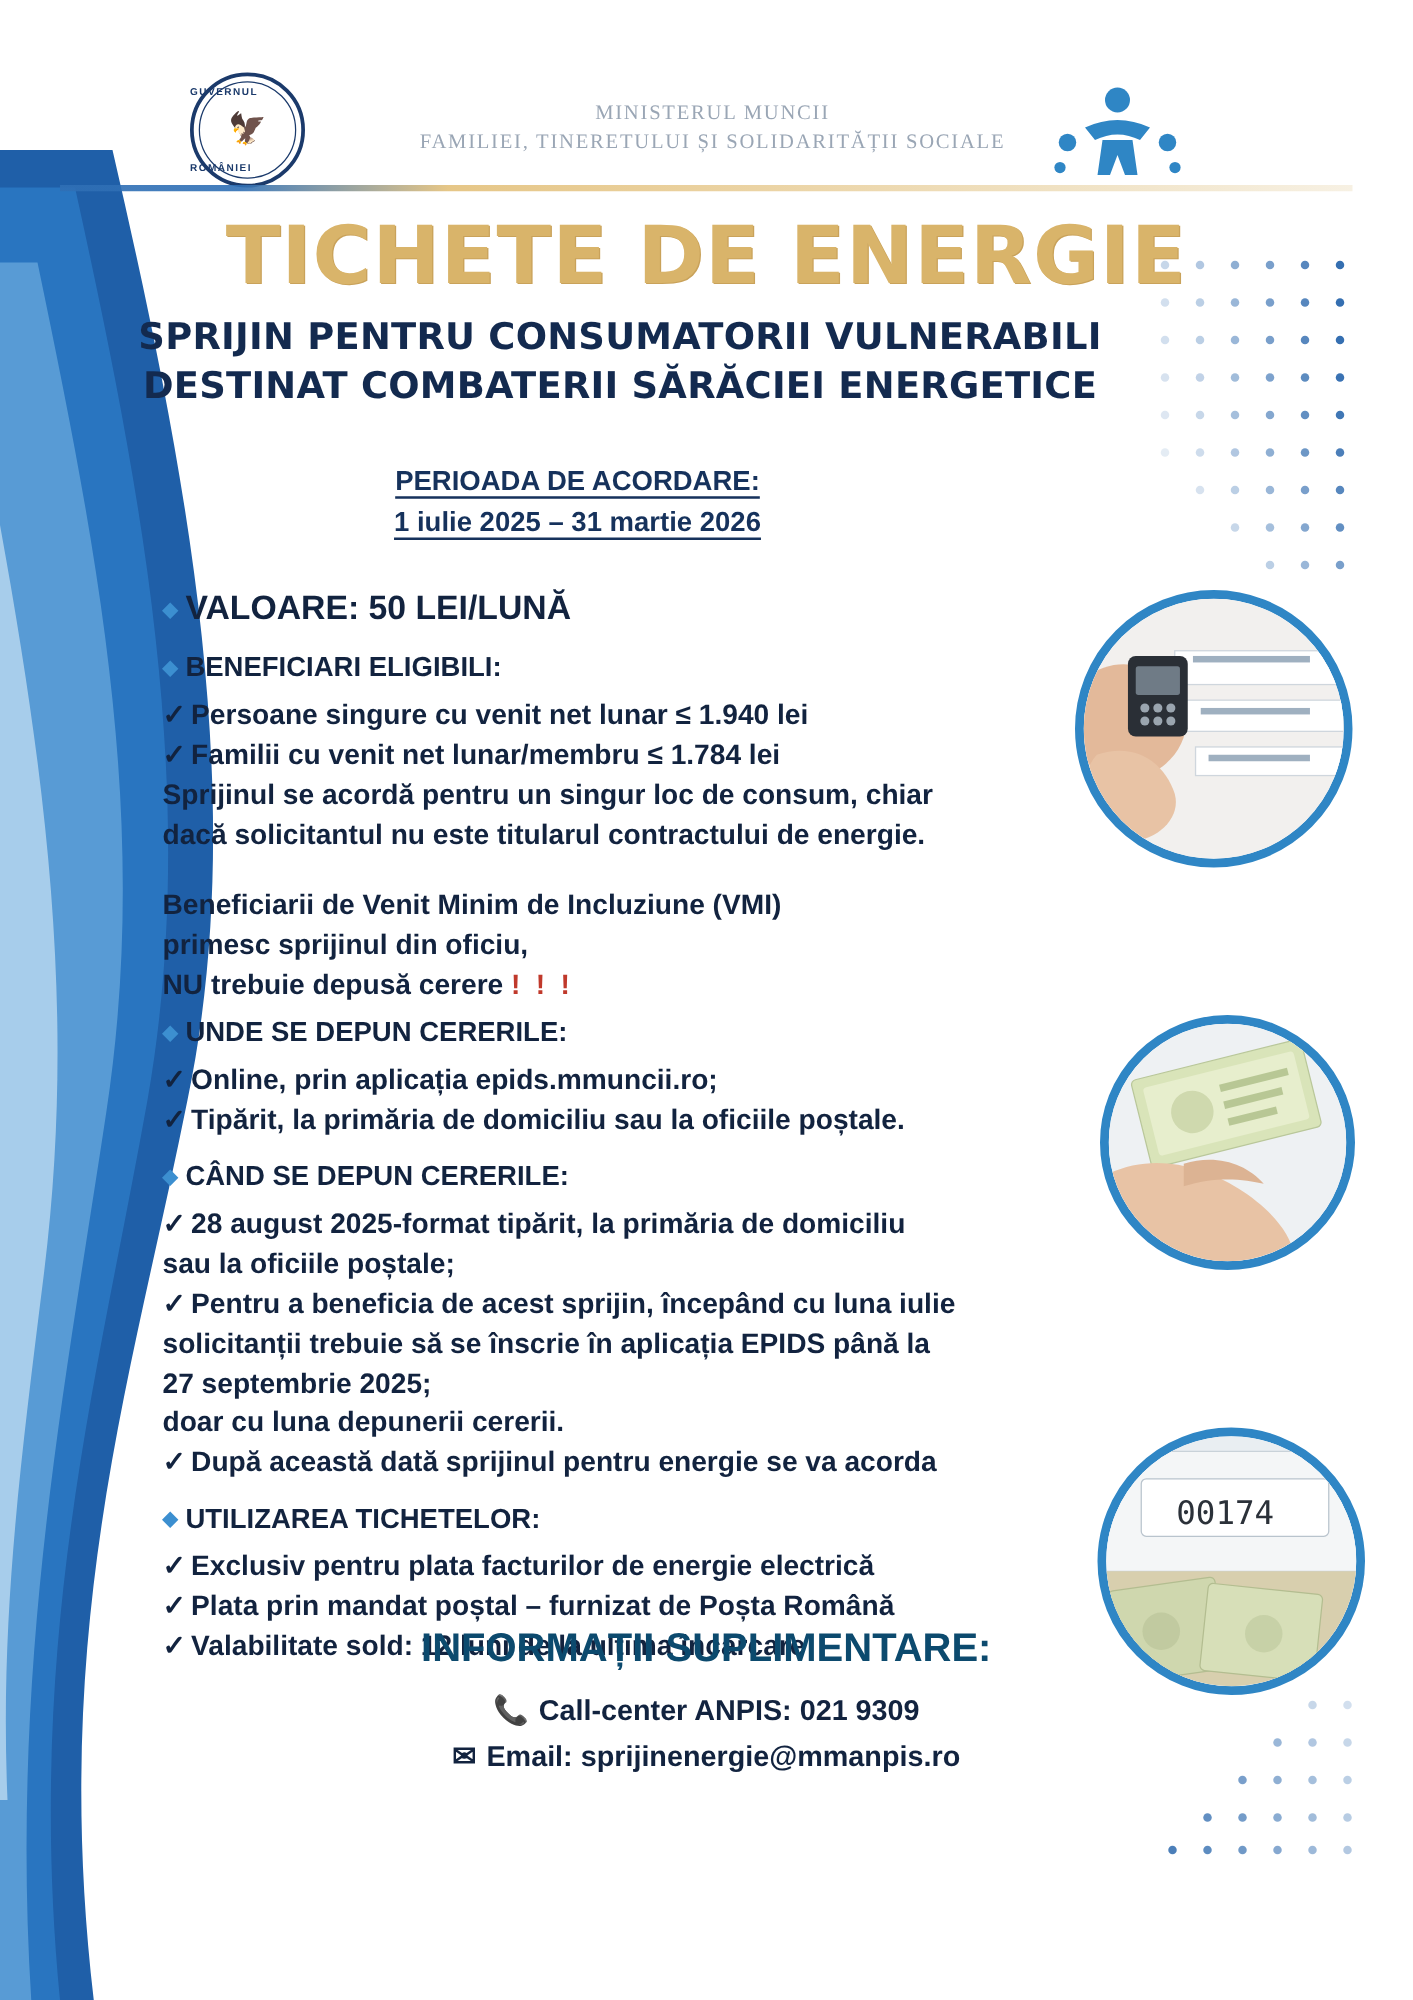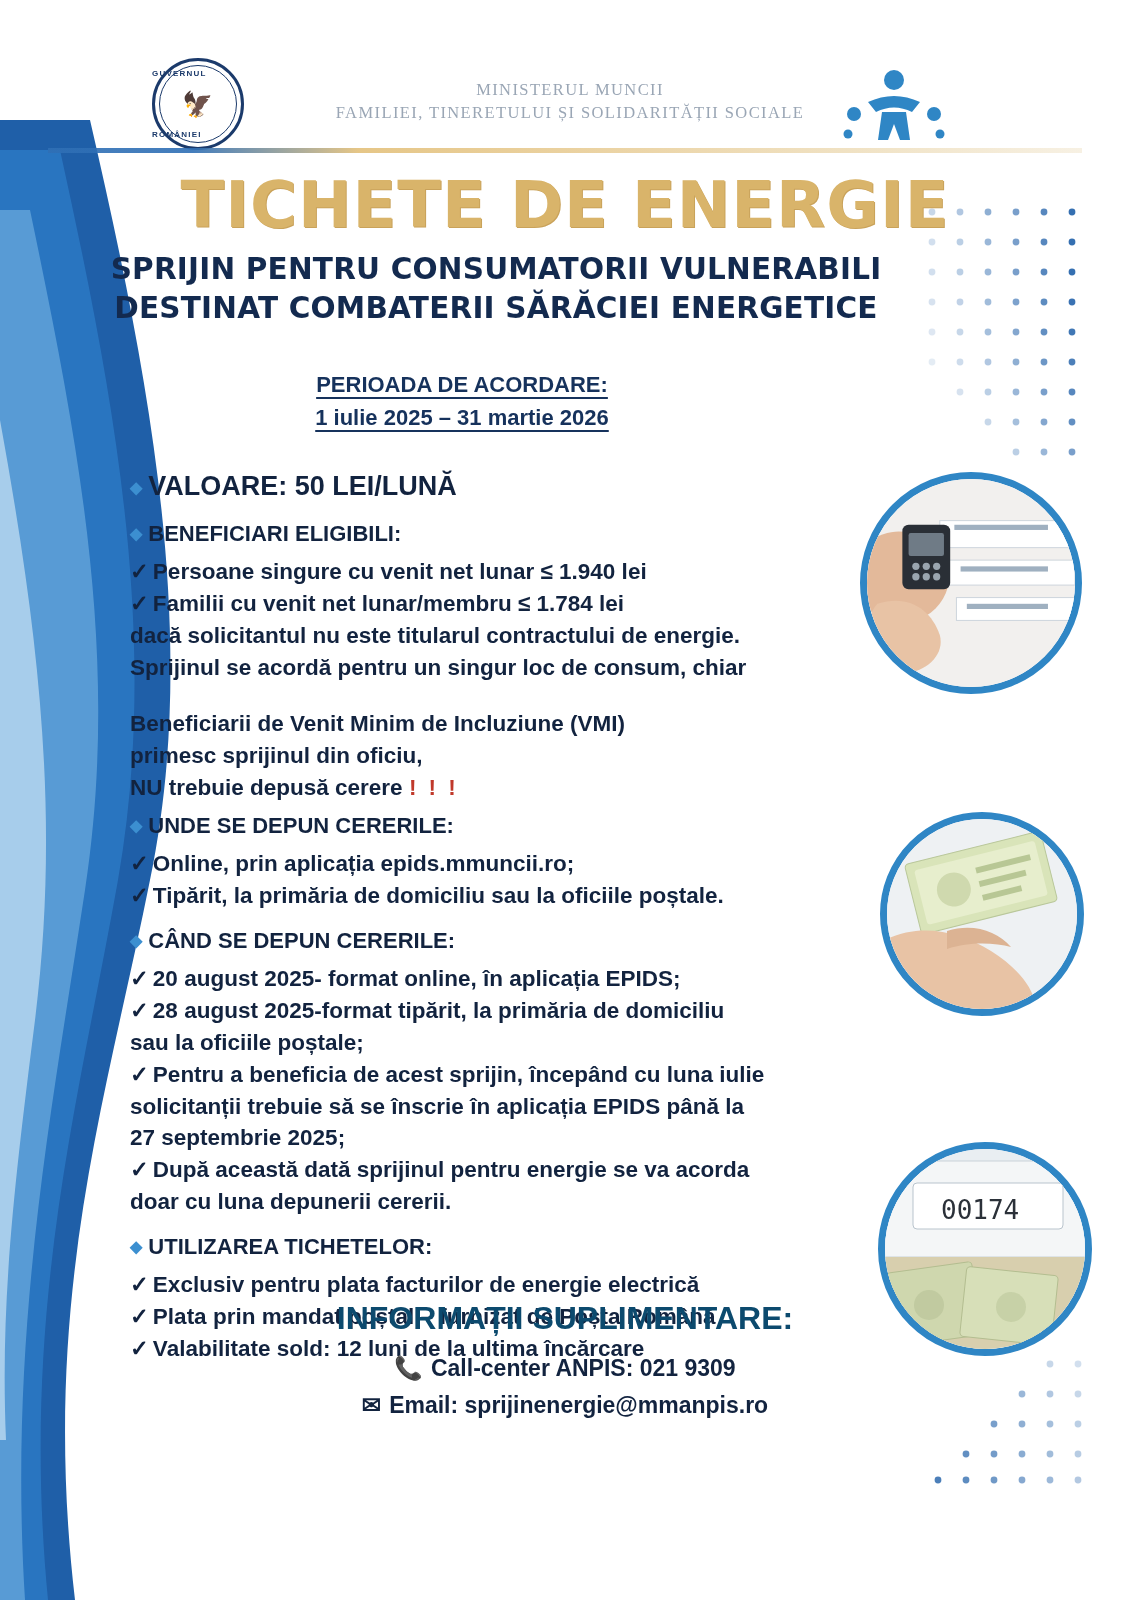--- a/index.html
+++ b/index.html
@@ -294,22 +294,22 @@
     <div class="head-line">
       <span class="bullet">◆</span><span>BENEFICIARI ELIGIBILI:</span>
     </div>
     <div class="gap-s"></div>
     <div class="line">
       <span class="tick">✓</span><span>Persoane singure cu venit net lunar ≤ 1.940 lei</span>
     </div>
     <div class="line">
       <span class="tick">✓</span><span>Familii cu venit net lunar/membru ≤ 1.784 lei</span>
     </div>
+    <div class="line">Sprijinul se acordă pentru un singur loc de consum, chiar</div>
     <div class="line">dacă solicitantul nu este titularul contractului de energie.</div>
-    <div class="line">Sprijinul se acordă pentru un singur loc de consum, chiar</div>
 
     <div class="gap-l"></div>
 
     <div class="line">Beneficiarii de Venit Minim de Incluziune (VMI)</div>
     <div class="line">primesc sprijinul din oficiu,</div>
     <div class="line">
       <span>NU trebuie depusă cerere</span>
       <span class="excl">! ! !</span>
     </div>
 
@@ -326,35 +326,32 @@
       <span class="tick">✓</span><span>Tipărit,  la primăria de domiciliu sau la oficiile  poștale.</span>
     </div>
 
     <div class="gap-m"></div>
 
     <div class="head-line">
       <span class="bullet">◆</span><span>CÂND SE DEPUN CERERILE:</span>
     </div>
     <div class="gap-s"></div>
     <div class="line">
-      <span class="tick">✓</span><span>20 august 2025- format online, în aplicația EPIDS;</span>
-    </div>
-    <div class="line">
       <span class="tick">✓</span><span>28 august 2025-format tipărit, la primăria de domiciliu</span>
     </div>
     <div class="line">sau la oficiile poștale;</div>
     <div class="line">
       <span class="tick">✓</span><span>Pentru a beneficia de acest sprijin, începând cu luna iulie</span>
     </div>
     <div class="line">solicitanții trebuie să se înscrie în aplicația EPIDS până la</div>
     <div class="line">27 septembrie 2025;</div>
+    <div class="line">doar cu luna depunerii cererii.</div>
     <div class="line">
       <span class="tick">✓</span><span>După această dată sprijinul pentru energie se va acorda</span>
     </div>
-    <div class="line">doar cu luna depunerii cererii.</div>
 
     <div class="gap-m"></div>
 
     <div class="head-line">
       <span class="bullet">◆</span><span>UTILIZAREA TICHETELOR:</span>
     </div>
     <div class="gap-s"></div>
     <div class="line">
       <span class="tick">✓</span><span>Exclusiv pentru plata facturilor de energie electrică</span>
     </div>

